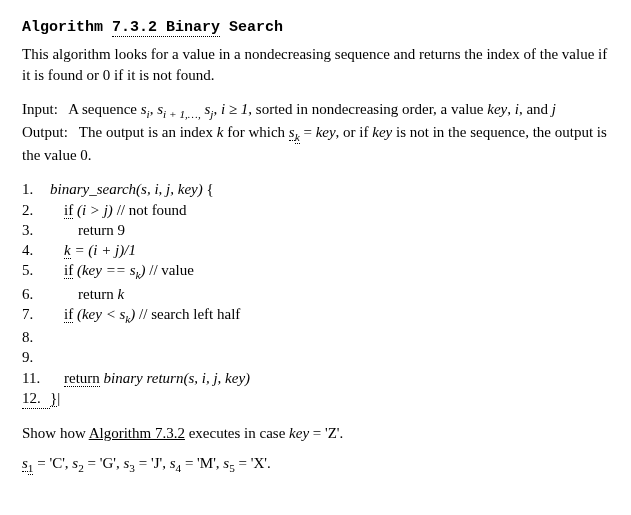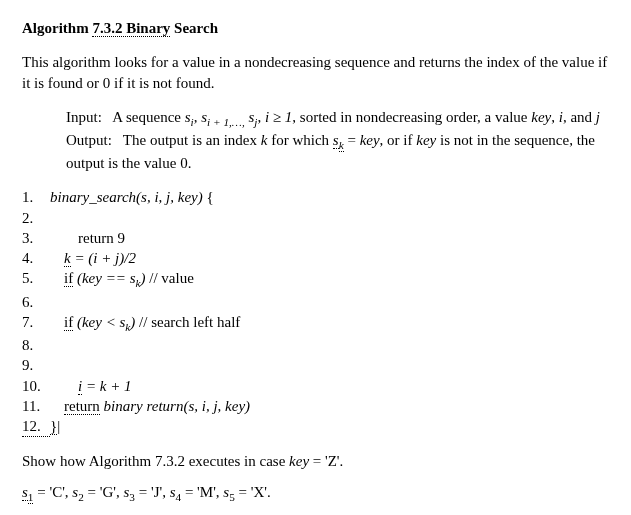--- a/index.html
+++ b/index.html
@@ -8,31 +8,31 @@
     color: #000;
     background: #fff;
     margin: 0;
     padding: 18px 22px;
     width: 631px;
     box-sizing: border-box;
     line-height: 1.35;
   }
   .title {
     font-weight: bold;
-    margin-bottom: 14px;
+    margin-bottom: 6px;
+    font-family: Liberation Mono, monospace;
   }
   .title .algnum {
     border-bottom: 1px dotted #000;
   }
   .para {
     margin-bottom: 14px;
   }
   .io {
     margin-bottom: 14px;
-    margin-left: 44px;
   }
   .codeblock {
     margin-bottom: 14px;
   }
   .codeline {
     display: flex;
     align-items: baseline;
   }
   .ln {
     width: 28px;
@@ -69,62 +69,60 @@
   </div>
 </div>
 
 <div class="codeblock">
   <div class="codeline">
     <span class="ln">1.</span>
     <span><span class="i">binary_search</span><span class="i">(s, i, j, key)</span><span> {</span></span>
   </div>
   <div class="codeline">
     <span class="ln">2.</span>
+    <span class="ind1"><span class="dot">if</span><span class="i"> (i &gt; j)</span><span> // not found</span></span>
   </div>
   <div class="codeline">
     <span class="ln">3.</span>
     <span class="ind2"><span>return 9</span></span>
   </div>
   <div class="codeline">
     <span class="ln">4.</span>
-    <span class="ind1"><span class="i dot">k</span><span class="i"> = (i + j)/2</span></span>
+    <span class="ind1"><span class="i dot">k</span><span class="i"> = (i + j)/1</span></span>
   </div>
   <div class="codeline">
     <span class="ln">5.</span>
     <span class="ind1"><span class="dot">if</span><span class="i"> (key == s</span><span class="i sub">k</span><span class="i">)</span><span> // value</span></span>
   </div>
   <div class="codeline">
     <span class="ln">6.</span>
+    <span class="ind2"><span>return </span><span class="i">k</span></span>
   </div>
   <div class="codeline">
     <span class="ln">7.</span>
     <span class="ind1"><span class="dot">if</span><span class="i"> (key &lt; s</span><span class="i sub">k</span><span class="i">)</span><span> // search left half</span></span>
   </div>
   <div class="codeline">
     <span class="ln">8.</span>
   </div>
   <div class="codeline">
     <span class="ln">9.</span>
   </div>
   <div class="codeline">
-    <span class="ln">10.</span>
-    <span class="ind2"><span class="i dot">i</span><span class="i"> = k + 1</span></span>
-  </div>
-  <div class="codeline">
     <span class="ln">11.</span>
     <span class="ind1"><span class="dot">return</span><span class="i"> binary return</span><span class="i">(s, i, j, key)</span></span>
   </div>
   <div class="codeline">
     <span class="ln dot">12.</span>
     <span><span class="dot">}</span><span>|</span></span>
   </div>
 </div>
 
 <div class="exercise">
-  <span>Show how </span><span style="">Algorithm 7.3.2</span><span> executes in case </span><span class="i">key</span><span> = 'Z'.</span>
+  <span>Show how </span><span style="text-decoration:underline">Algorithm 7.3.2</span><span> executes in case </span><span class="i">key</span><span> = 'Z'.</span>
 </div>
 
 <div>
   <span class="i dot">s</span><span class="sub dot">1</span><span> = 'C',  </span>
   <span class="i">s</span><span class="sub">2</span><span> = 'G',  </span>
   <span class="i">s</span><span class="sub">3</span><span> = 'J',  </span>
   <span class="i">s</span><span class="sub">4</span><span> = 'M',  </span>
   <span class="i">s</span><span class="sub">5</span><span> = 'X'.</span>
 </div>
 

